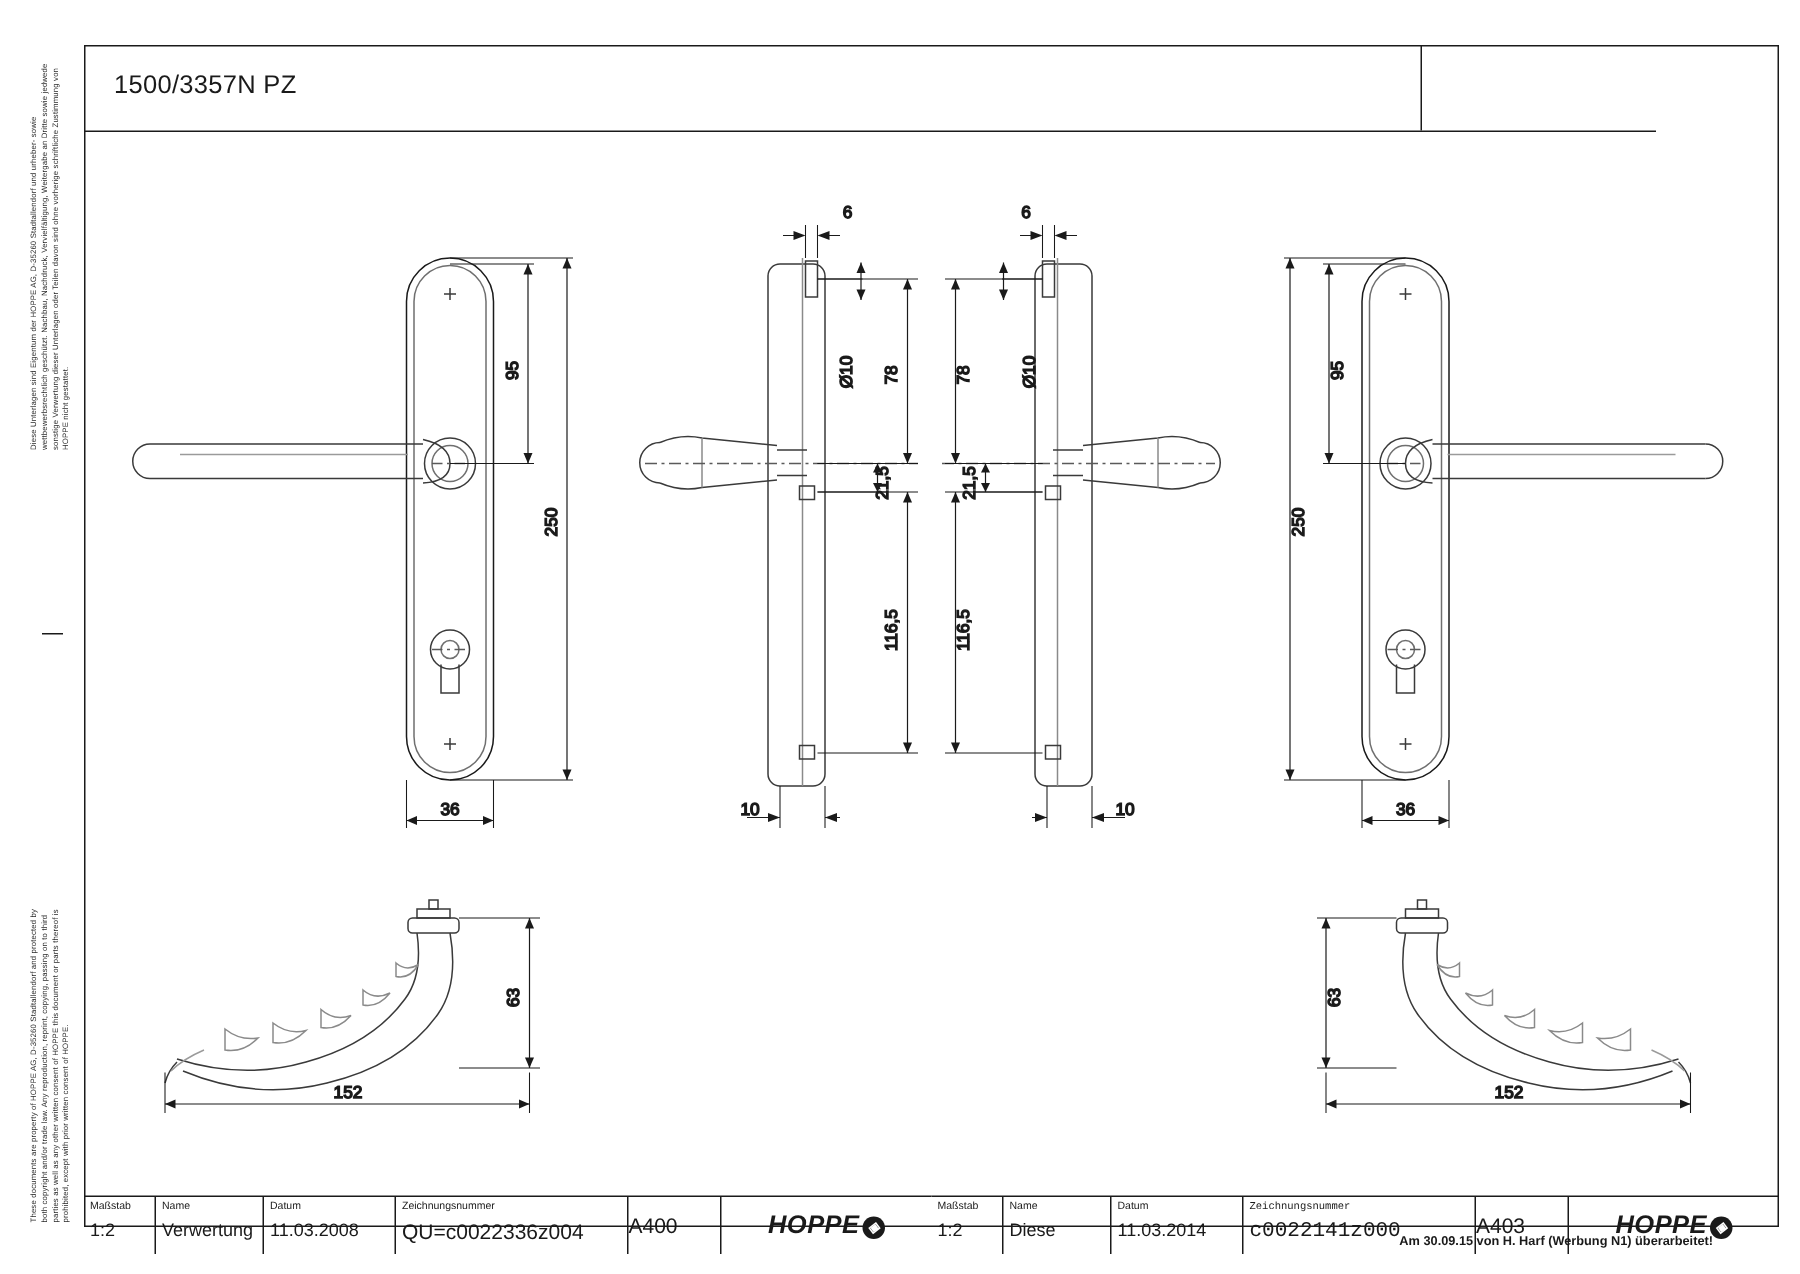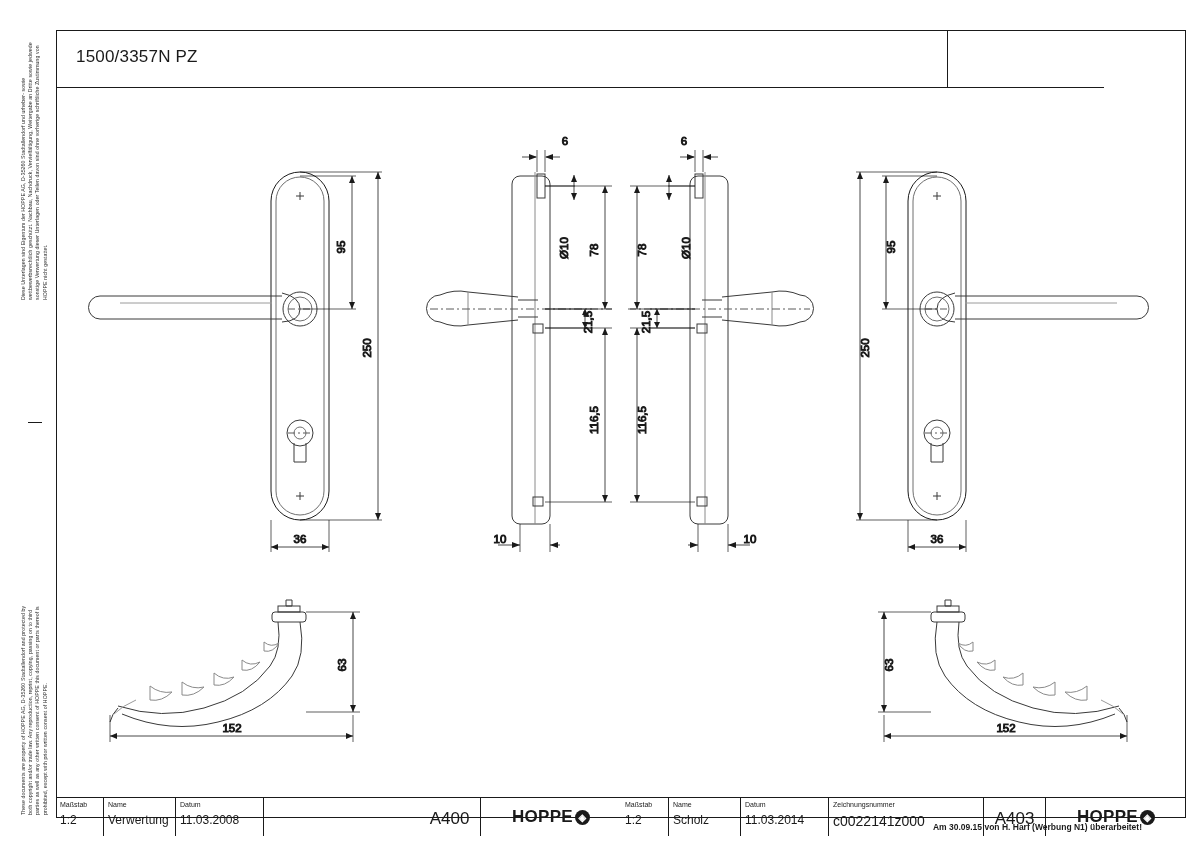--- a/index.html
+++ b/index.html
@@ -17,22 +17,22 @@
   .dim{font-size:11.5px;fill:#1a1a1a;font-family:"Liberation Sans", sans-serif;}
   
   .tb{position:absolute;bottom:0;height:52px;border-top:1px solid #1a1a1a;box-sizing:border-box;}
   .tbleft{left:56px;width:565px;}
   .tbright{left:621px;width:565px;}
   .tb .cell{position:absolute;top:0;height:38px;box-sizing:border-box;border-right:1px solid #1a1a1a;}
   .tb .cell:last-child{border-right:none;}
   .tb .hd{position:absolute;left:4px;top:3px;font-size:7px;color:#1a1a1a;}
   .tb .vl{position:absolute;left:4px;top:15px;font-size:12px;color:#1a1a1a;}
   .tb .vl.big{font-size:14px;}
-  .tb .ctr{position:absolute;left:0;right:0;top:11px;text-align:center;font-size:17px;}
-  .logo{position:absolute;left:0;right:0;top:9px;text-align:center;font-size:17px;font-weight:bold;letter-spacing:.3px;}
+  .tb .ctr{position:absolute;left:0;right:0;top:11px;text-align:left;font-size:14px;}
+  .logo{position:absolute;left:0;right:0;top:9px;text-align:center;font-size:17px;font-weight:bold;letter-spacing:.3px;font-style:italic;}
   .logo .mark{display:inline-block;width:15px;height:15px;border-radius:50%;background:#1a1a1a;color:#fff;font-size:10px;line-height:15px;text-align:center;vertical-align:1px;margin-left:2px;font-weight:bold;}
   .footnote{position:absolute;right:58px;top:822px;font-size:8.5px;color:#1a1a1a;font-weight:bold;}
 </style>
 </head>
 <body>
 
 <div id="sheet">
 
   <div class="frame"></div>
 
@@ -296,42 +296,46 @@
       <span class="vl">1:2</span>
     </div>
     <div class="cell" style="left:48px;width:72px;">
       <span class="hd">Name</span>
       <span class="vl">Verwertung</span>
     </div>
     <div class="cell" style="left:120px;width:88px;">
       <span class="hd">Datum</span>
       <span class="vl">11.03.2008</span>
     </div>
+    <div class="cell" style="left:208px;width:155px;">
+      <span class="hd">Zeichnungsnummer</span>
+      <span class="vl big">QU=c0022336z004</span>
+    </div>
     <div class="cell" style="left:363px;width:62px;">
       <span class="ctr">A400</span>
     </div>
     <div class="cell" style="left:425px;width:140px;">
       <span class="logo"><span>HOPPE</span><span class="mark">◈</span></span>
     </div>
   </div>
 
   <div class="tb tbright">
     <div class="cell" style="left:0;width:48px;">
       <span class="hd">Maßstab</span>
       <span class="vl">1:2</span>
     </div>
     <div class="cell" style="left:48px;width:72px;">
       <span class="hd">Name</span>
-      <span class="vl">Scholz</span>
+      <span class="vl">Diese</span>
     </div>
     <div class="cell" style="left:120px;width:88px;">
       <span class="hd">Datum</span>
       <span class="vl">11.03.2014</span>
     </div>
-    <div class="cell" style="left:208px;width:155px;">
+    <div class="cell" style="left:208px;width:155px;font-family:Liberation Mono, monospace;">
       <span class="hd">Zeichnungsnummer</span>
       <span class="vl big">c0022141z000</span>
     </div>
     <div class="cell" style="left:363px;width:62px;">
       <span class="ctr">A403</span>
     </div>
     <div class="cell" style="left:425px;width:140px;">
       <span class="logo"><span>HOPPE</span><span class="mark">◈</span></span>
     </div>
   </div>

